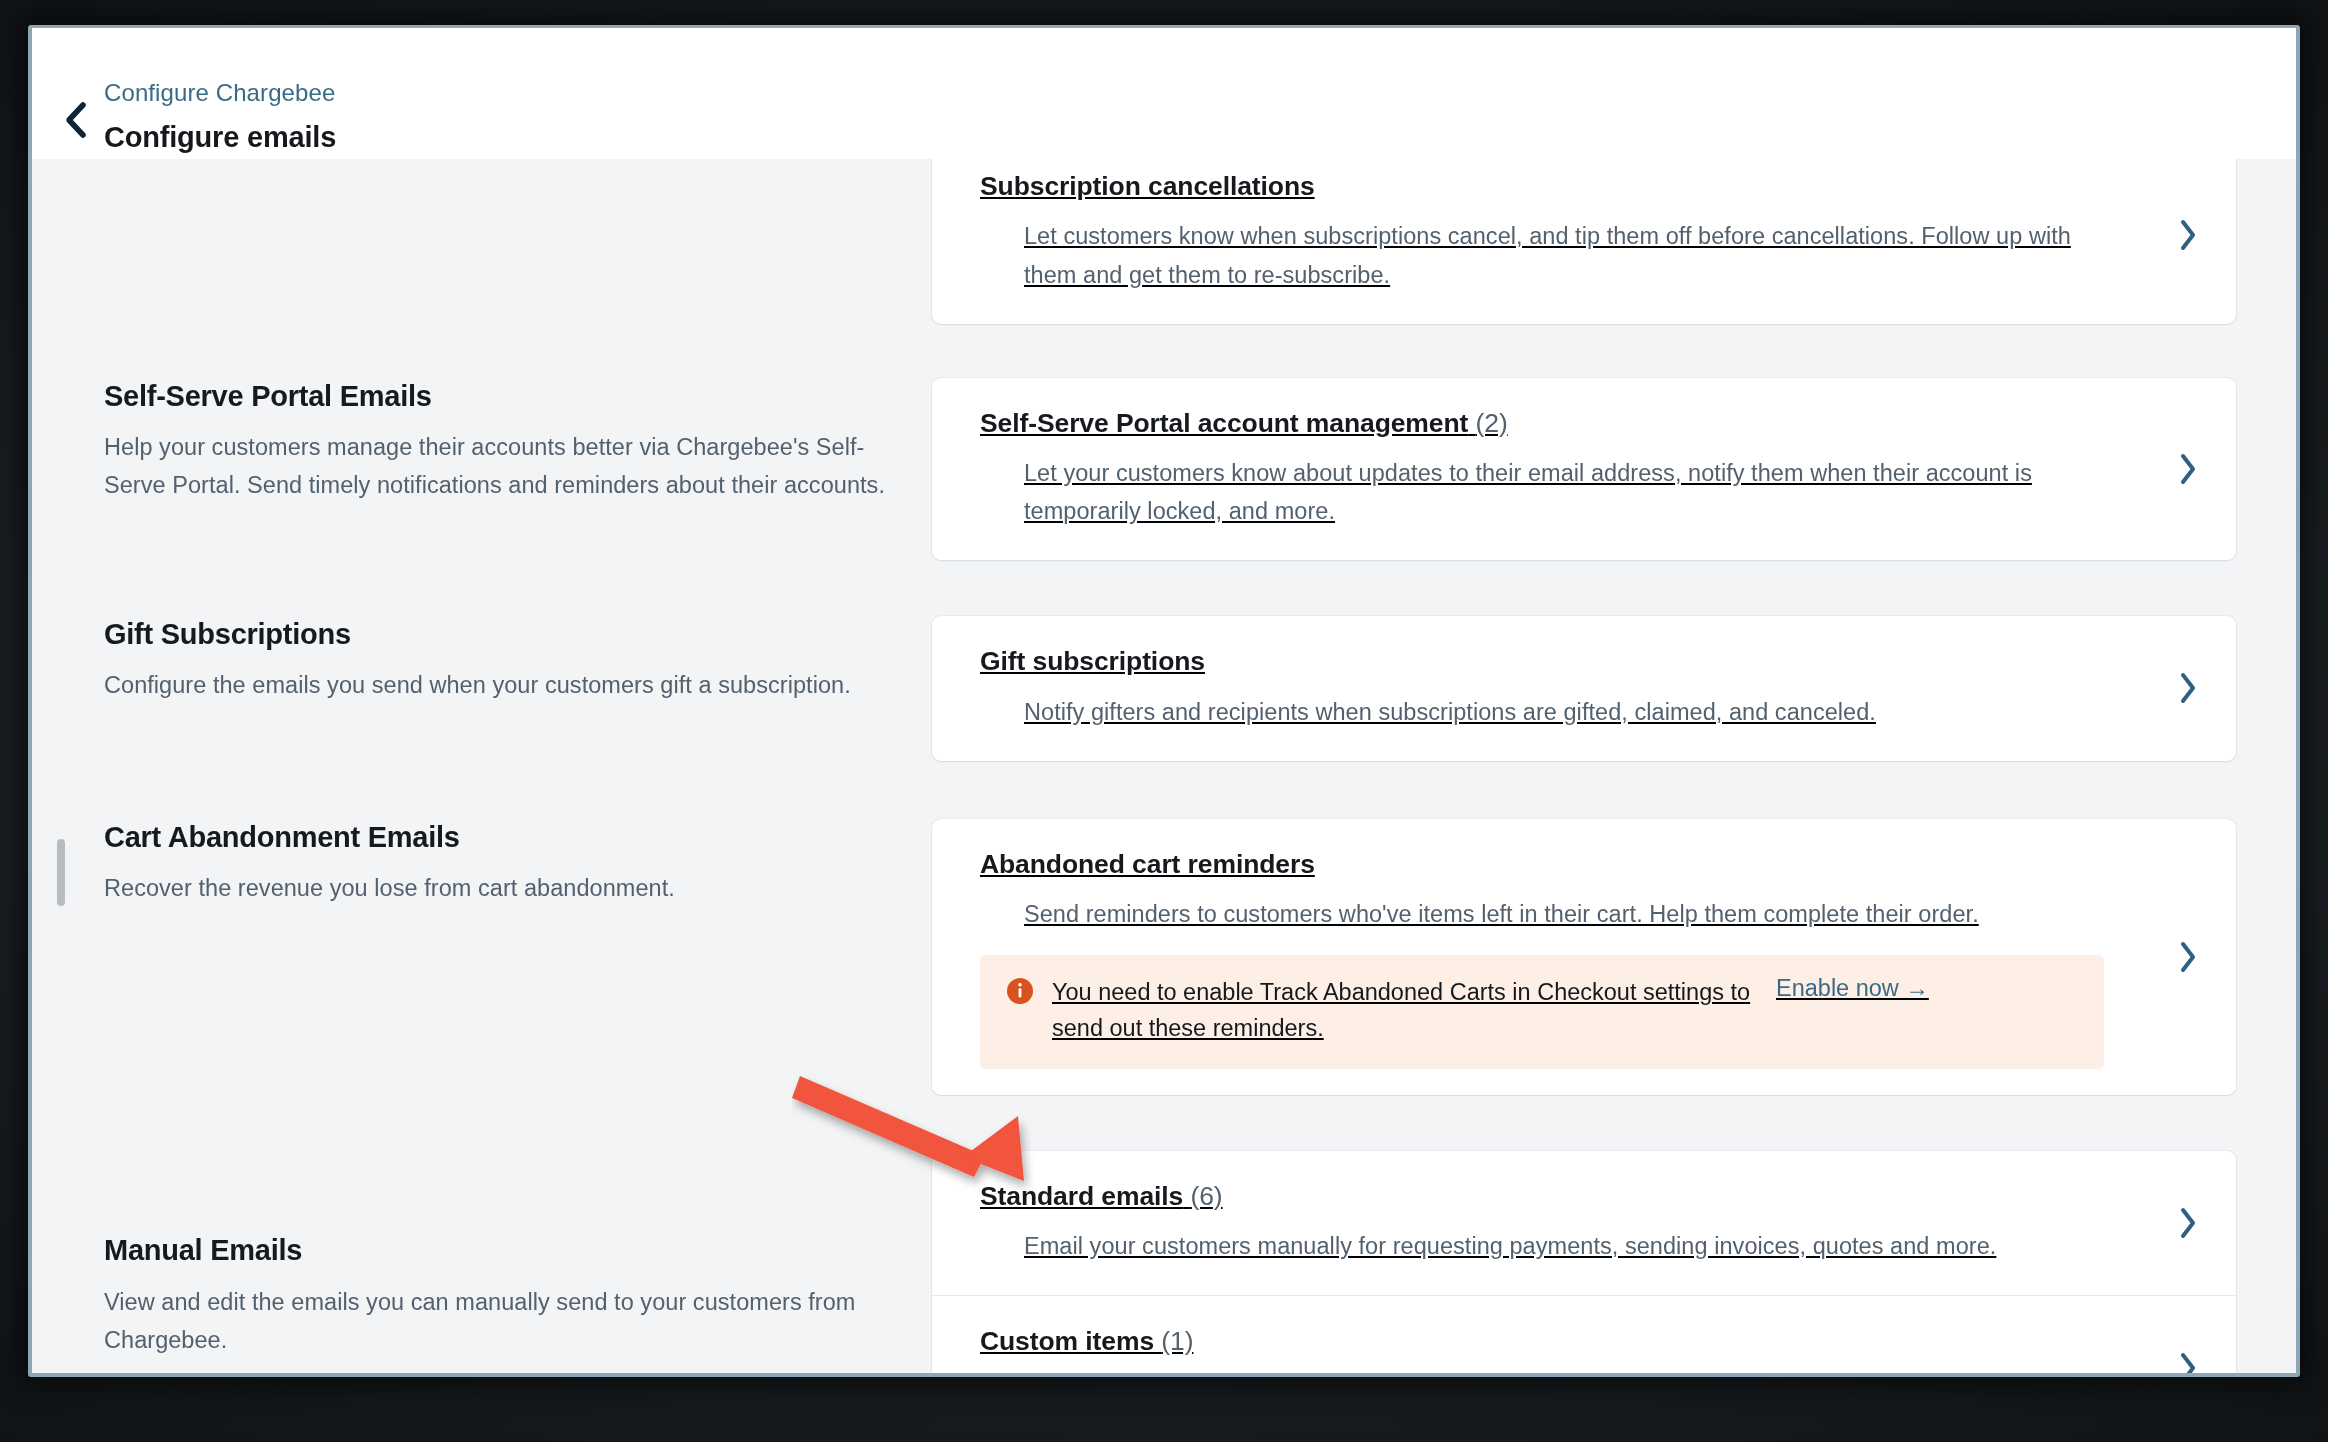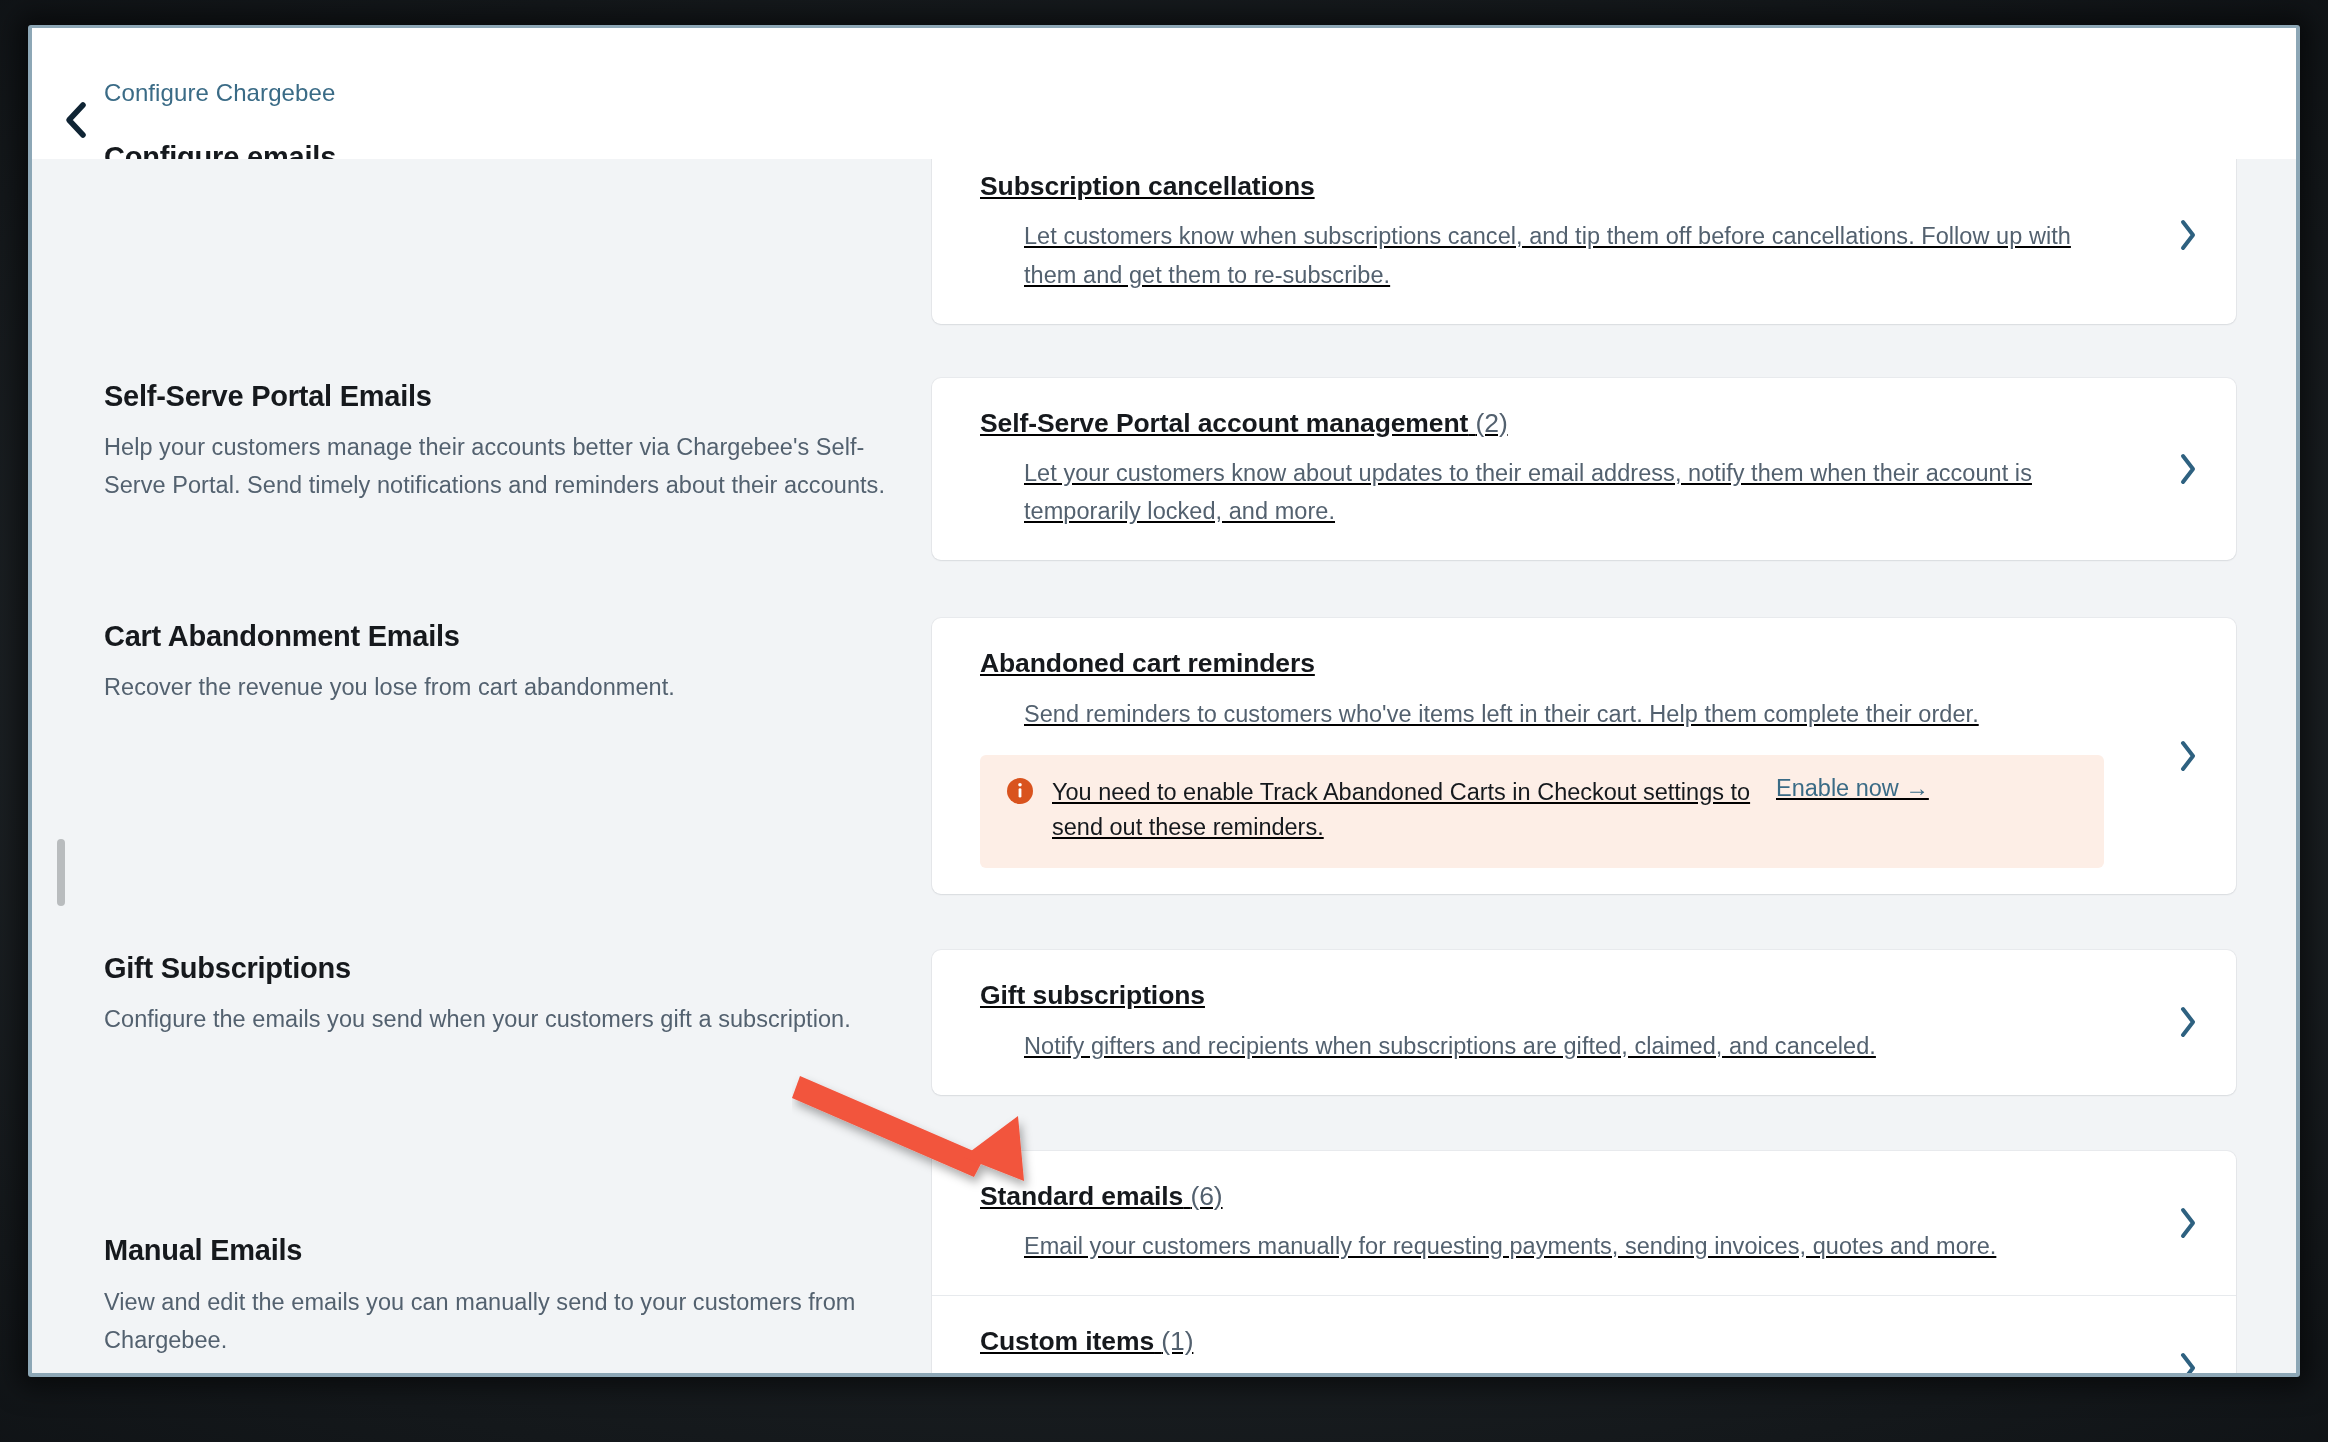--- a/index.html
+++ b/index.html
@@ -76,21 +76,20 @@
   }
   #page-title {
     position: absolute;
     left: 72px;
     top: 89px;
     font-size: 29px;
     font-weight: bold;
     color: #15191d;
     letter-spacing: -0.2px;
     white-space: nowrap;
-    margin-top: 20px;
   }
 
   
   #body-area {
     position: absolute;
     left: 0;
     top: 131px;
     width: 2264px;
     height: 1214px;
     background: #f2f4f6;
@@ -288,20 +287,42 @@
             <div class="sec-desc">Help your customers manage their accounts better via Chargebee's Self-Serve Portal. Send timely notifications and reminders about their accounts.</div>
           </div>
           <div class="right-col">
             <div class="card">
               <div class="card-body">
                 <div class="card-title">
                   <span>Self-Serve Portal account management</span>
                   <span class="count">(2)</span>
                 </div>
                 <div class="card-desc">Let your customers know about updates to their email address, notify them when their account is temporarily locked, and more.</div>
+              </div>
+              <div class="card-chev">
+                <svg width="20" height="34" viewBox="0 0 20 34" aria-hidden="true">
+                  <polyline points="5,4 15,17 5,30" fill="none" stroke="#2e6180" stroke-width="4" stroke-linecap="round" stroke-linejoin="round"></polyline>
+                </svg>
+              </div>
+            </div>
+          </div>
+        </div>
+
+        <div class="section-row" style="margin-top:56px;">
+          <div class="left-col">
+            <div class="sec-title">Gift Subscriptions</div>
+            <div class="sec-desc">Configure the emails you send when your customers gift a subscription.</div>
+          </div>
+          <div class="right-col">
+            <div class="card">
+              <div class="card-body">
+                <div class="card-title">
+                  <span>Gift subscriptions</span>
+                </div>
+                <div class="card-desc">Notify gifters and recipients when subscriptions are gifted, claimed, and canceled.</div>
               </div>
               <div class="card-chev">
                 <svg width="20" height="34" viewBox="0 0 20 34" aria-hidden="true">
                   <polyline points="5,4 15,17 5,30" fill="none" stroke="#2e6180" stroke-width="4" stroke-linecap="round" stroke-linejoin="round"></polyline>
                 </svg>
               </div>
             </div>
           </div>
         </div>
 
@@ -322,42 +343,20 @@
                   <span class="alert-icon">
                     <svg width="28" height="28" viewBox="0 0 28 28" aria-hidden="true">
                       <circle cx="14" cy="14" r="13" fill="#d9531e"></circle>
                       <rect x="12.6" y="11.2" width="2.8" height="9.4" rx="1.4" fill="#ffffff"></rect>
                       <circle cx="14" cy="7.8" r="1.8" fill="#ffffff"></circle>
                     </svg>
                   </span>
                   <span class="alert-text">You need to enable Track Abandoned Carts in Checkout settings to send out these reminders.</span>
                   <span class="alert-link">Enable now →</span>
                 </div>
-              </div>
-              <div class="card-chev">
-                <svg width="20" height="34" viewBox="0 0 20 34" aria-hidden="true">
-                  <polyline points="5,4 15,17 5,30" fill="none" stroke="#2e6180" stroke-width="4" stroke-linecap="round" stroke-linejoin="round"></polyline>
-                </svg>
-              </div>
-            </div>
-          </div>
-        </div>
-
-        <div class="section-row" style="margin-top:56px;">
-          <div class="left-col">
-            <div class="sec-title">Gift Subscriptions</div>
-            <div class="sec-desc">Configure the emails you send when your customers gift a subscription.</div>
-          </div>
-          <div class="right-col">
-            <div class="card">
-              <div class="card-body">
-                <div class="card-title">
-                  <span>Gift subscriptions</span>
-                </div>
-                <div class="card-desc">Notify gifters and recipients when subscriptions are gifted, claimed, and canceled.</div>
               </div>
               <div class="card-chev">
                 <svg width="20" height="34" viewBox="0 0 20 34" aria-hidden="true">
                   <polyline points="5,4 15,17 5,30" fill="none" stroke="#2e6180" stroke-width="4" stroke-linecap="round" stroke-linejoin="round"></polyline>
                 </svg>
               </div>
             </div>
           </div>
         </div>
 

